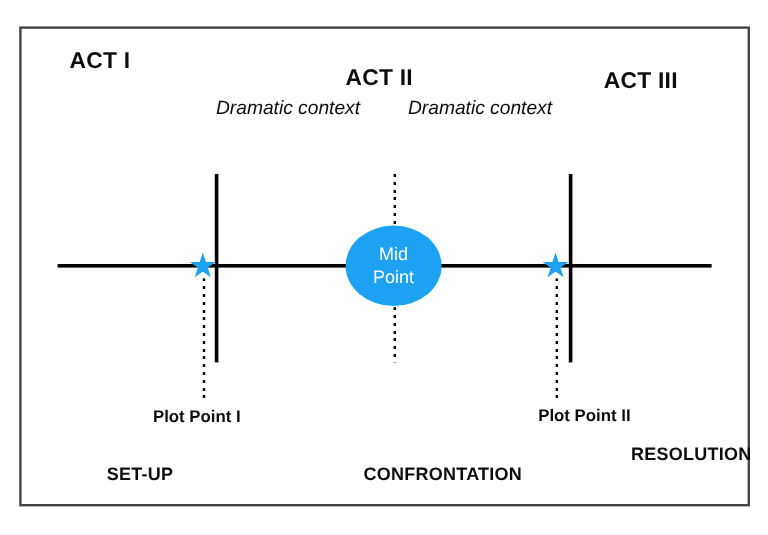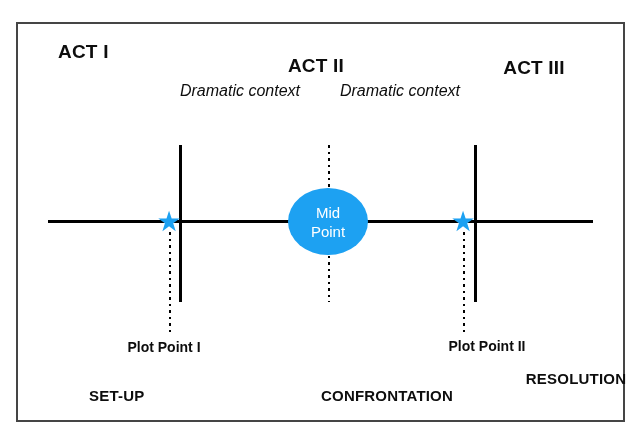--- a/index.html
+++ b/index.html
@@ -111,14 +111,14 @@
 
 <div class="abs midpoint" style="background: rgb(29, 161, 242);">
   <div>Mid</div>
   <div>Point</div>
 </div>
 
 <div class="abs pp-label" style="left:164px; top:340px;">Plot Point I</div>
 <div class="abs pp-label" style="left:467px; top:339px;margin-left:20px;">Plot Point II</div>
 
 <div class="abs stage-label" style="left:58px; top:388px;">SET-UP</div>
-<div class="abs stage-label centered" style="left:356px; top:388px;">CONFRONTATION</div>
+<div class="abs stage-label centered" style="left:338px; top:388px;">CONFRONTATION</div>
 <div class="abs stage-label centered" style="left:545px; top:371px;">RESOLUTION</div>
 
 </body></html>

